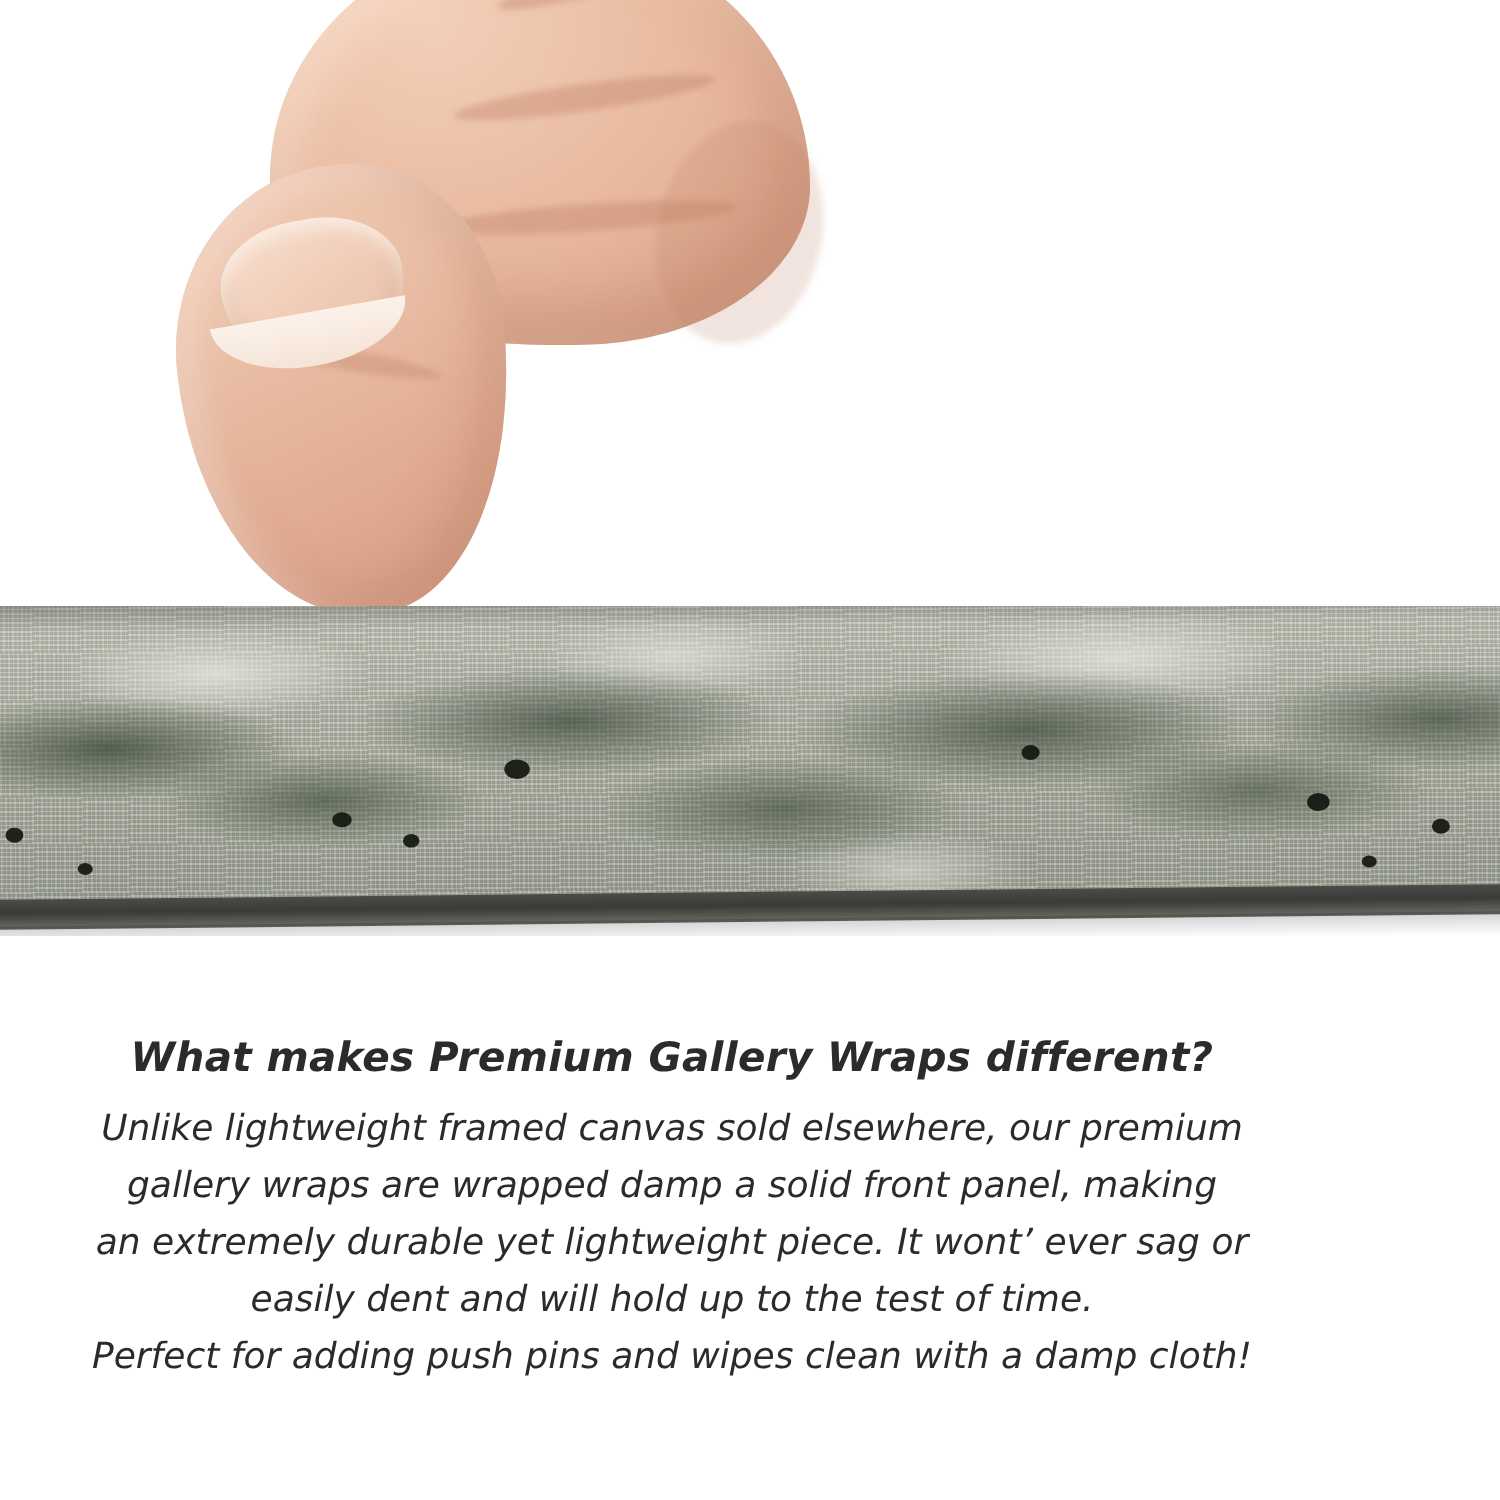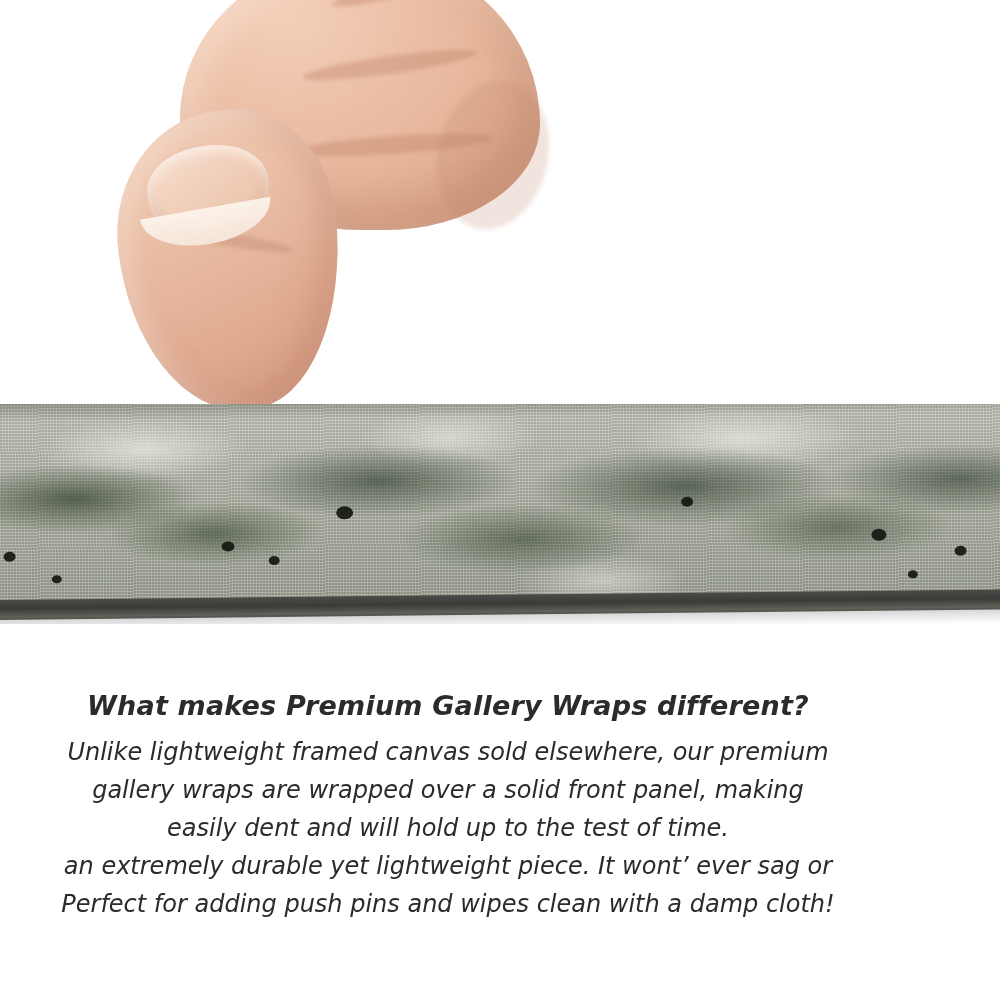--- a/index.html
+++ b/index.html
@@ -249,19 +249,19 @@
         <div class="spot" style="left:60px;  top:172px; width:10px; height:8px;"></div>
       </div>
       <div class="canvas-bottom-edge"></div>
       <div class="canvas-drop-shadow"></div>
     </div>
   </div>
 
   <div class="caption">
     <div class="caption-title">What makes Premium Gallery Wraps different?</div>
     <div class="caption-line">Unlike lightweight framed canvas sold elsewhere, our premium</div>
-    <div class="caption-line">gallery wraps are wrapped over a solid front panel, making</div>
+    <div class="caption-line">gallery wraps are wrapped damp a solid front panel, making</div>
+    <div class="caption-line">an extremely durable yet lightweight piece. It wont’ ever sag or</div>
     <div class="caption-line">easily dent and will hold up to the test of time.</div>
-    <div class="caption-line">an extremely durable yet lightweight piece. It wont’ ever sag or</div>
     <div class="caption-line">Perfect for adding push pins and wipes clean with a damp cloth!</div>
   </div>
 
 </div>
 
 </body></html>

